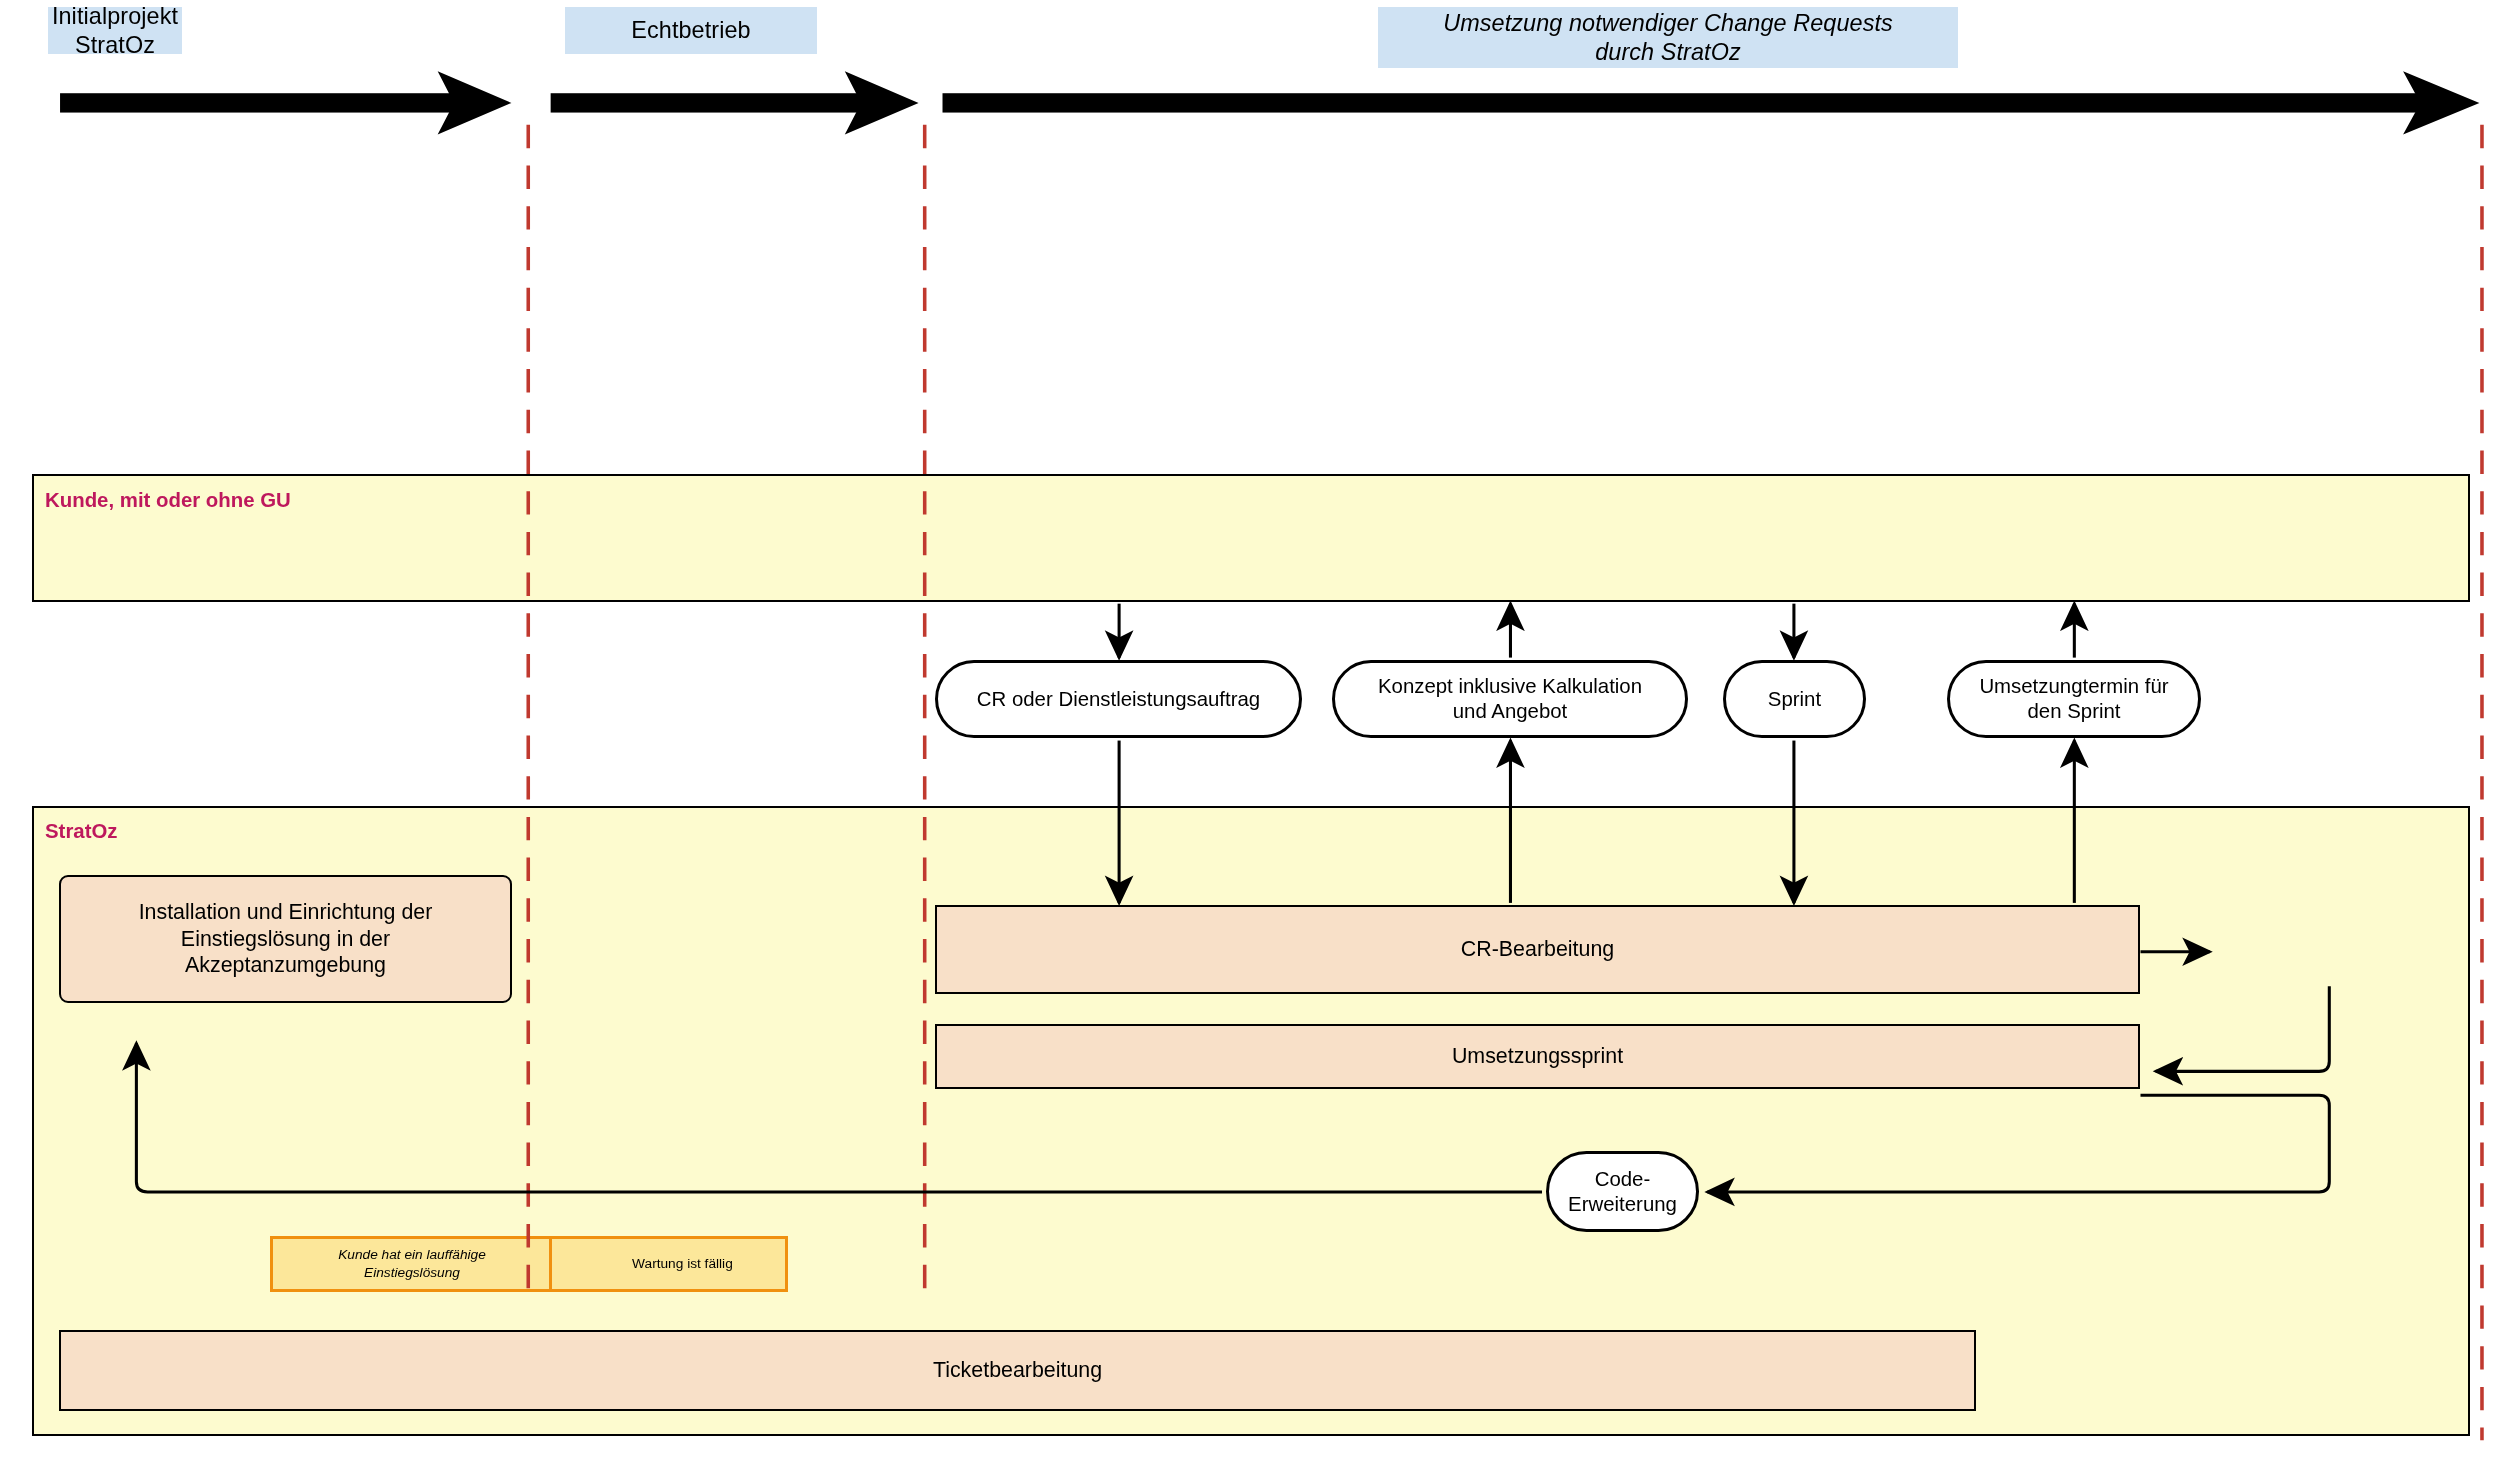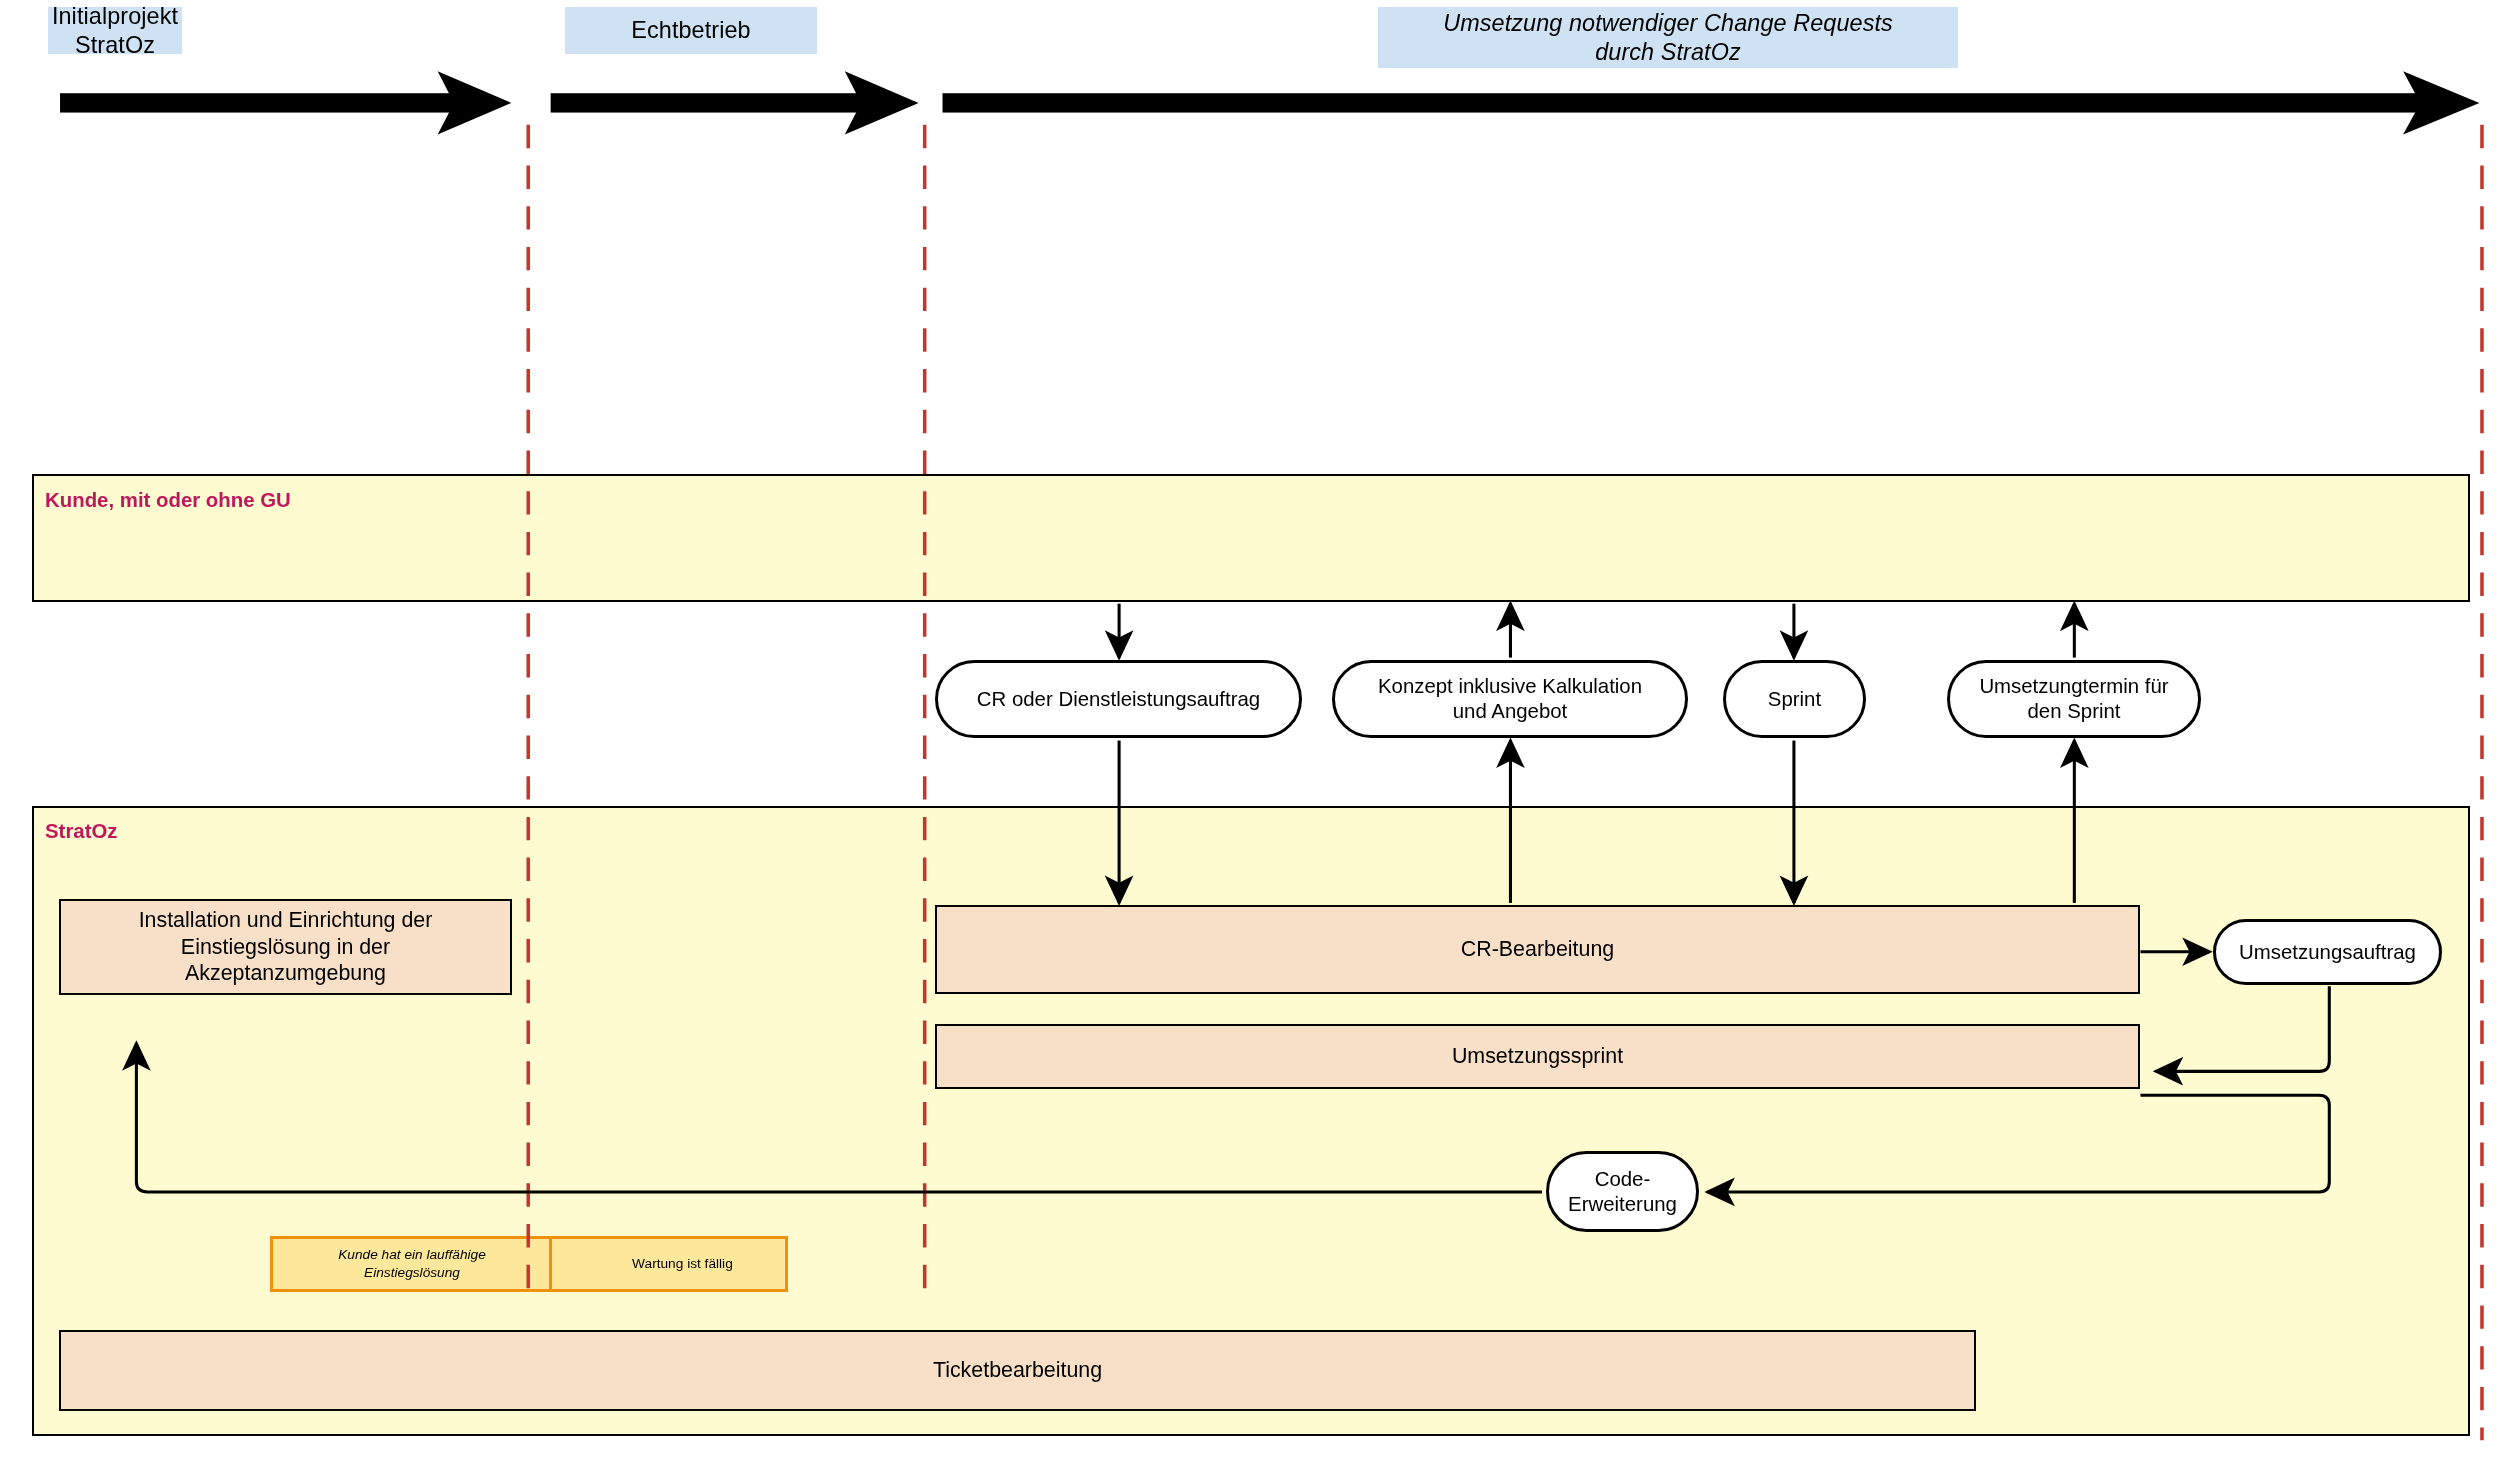--- a/index.html
+++ b/index.html
@@ -89,43 +89,40 @@
     <div>Sprint</div>
   </div>
 
   <div class="abs pill" style="left:1947px;top:660px;width:254px;height:78px;">
     <div>
       <div>Umsetzungtermin für</div>
       <div>den Sprint</div>
     </div>
   </div>
 
-  <div class="abs proc" style="left:59px;top:899px;width:453px;height:96px;">
+  <div class="abs proc" style="left:59px;top:875px;width:453px;height:128px;border-radius:9px;">
     <div>
       <div>Installation und Einrichtung der</div>
       <div>Einstiegslösung in der</div>
       <div>Akzeptanzumgebung</div>
     </div>
   </div>
 
   <div class="abs proc" style="left:935px;top:905px;width:1205px;height:89px;">
     <div>CR-Bearbeitung</div>
   </div>
 
   <div class="abs proc" style="left:935px;top:1024px;width:1205px;height:65px;">
     <div>Umsetzungssprint</div>
   </div>
 
   <div class="abs proc" style="left:59px;top:1330px;width:1917px;height:81px;">
     <div>Ticketbearbeitung</div>
   </div>
 
-  <div class="abs pill" style="left:2213px;top:919px;width:229px;height:66px;border-radius:36px;">
-    <div>Umsetzungsauftrag</div>
-  </div>
 
   <div class="abs pill" style="left:1546px;top:1151px;width:153px;height:81px;border-radius:41px;">
     <div>
       <div>Code-</div>
       <div>Erweiterung</div>
     </div>
   </div>
 
   <div class="abs note" style="left:270px;top:1236px;width:284px;height:56px;font-style:italic;">
     <div>

